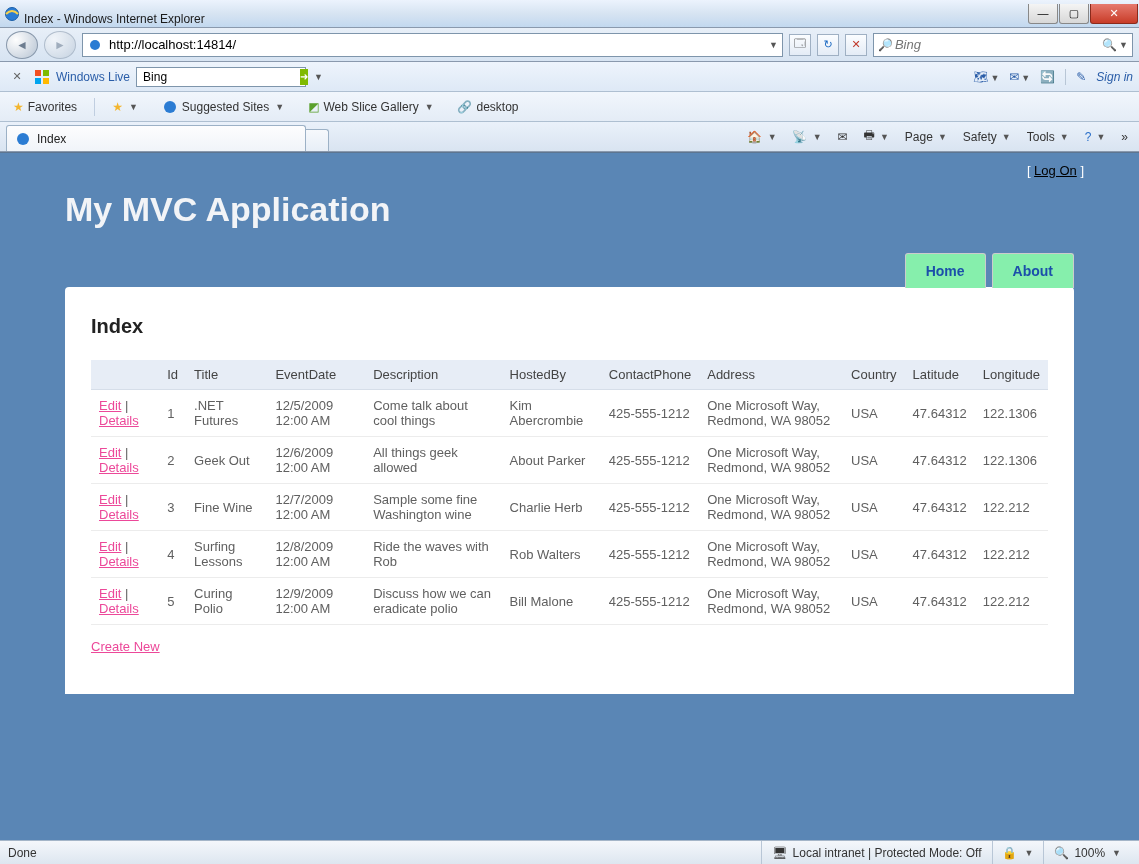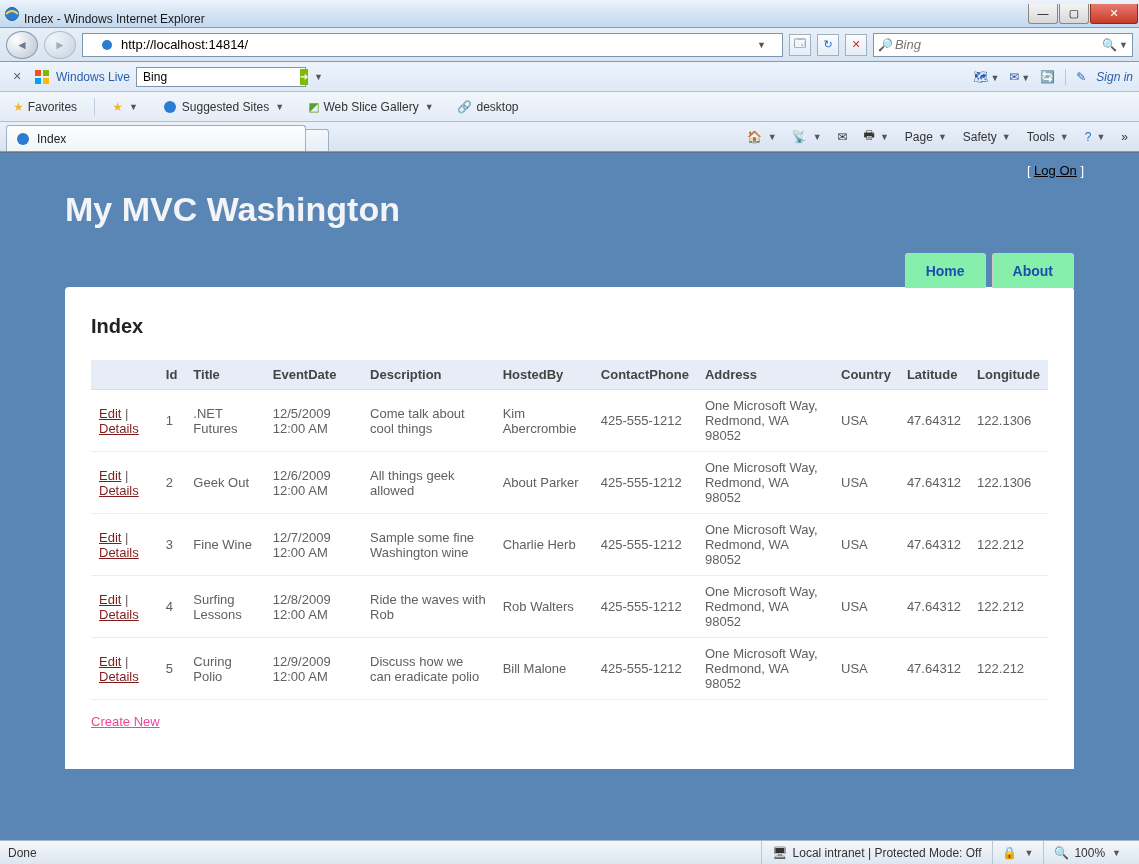--- a/index.html
+++ b/index.html
@@ -57,21 +57,21 @@
     display:flex;align-items:center;justify-content:center;
     color:#6d7d90;
   }
   .addrbar {
     flex: 1;
     height: 24px;
     background: #fff;
     border: 1px solid #7e95ab;
     display: flex;
     align-items: center;
-    padding: 0 16px;
+    padding: 0 4px;
     gap: 4px;
   }
   .addrbar input {
     border: none; outline: none; flex: 1; font-size: 13px;
   }
   .smallbtn {
     min-width: 22px; height: 22px;
     border: 1px solid #9fb0c3;
     background: linear-gradient(#fbfdff,#e4ecf6);
     display:inline-flex;align-items:center;justify-content:center;
@@ -174,27 +174,27 @@
     background:#fff;
     margin:0 65px;
     padding:28px 26px 40px 26px;
     border-radius:4px 4px 0 0;
   }
   .maincard h2 { margin:0 0 22px 0;font-size:20px;color:#222;font-weight:bold; }
   table.data {
     width:100%;border-collapse:collapse;color:#555;font-size:13px;
   }
   table.data th {
-    background:#e7edf6;color:#444;text-align:left;padding:7px 8px;font-weight:bold;font-size:13px;
+    background:#e7edf6;color:#444;text-align:left;padding:7px 8px;font-weight:normal;font-size:13px;
     border-bottom:1px solid #d6dee9;
   }
   table.data td {
     padding:8px 8px;border-bottom:1px solid #ececec;vertical-align:middle;color:#606060;
   }
-  table.data a { color:#7f1d1d;text-decoration:underline; }
+  table.data a { color:#ec4899;text-decoration:underline; }
   .createlink { display:inline-block;margin-top:14px;color:#ec4899;text-decoration:underline;font-size:13px; }
   
   .statusbar {
     height: 24px;
     background: linear-gradient(#f4f7fb,#dde6f0);
     border-top:1px solid #a4b5c8;
     display:flex;align-items:center;padding:0 8px;font-size:12px;color:#333;
   }
   .statusbar .sp { flex:1; }
   .statusbar .seg { border-left:1px solid #b8c6d6;padding:0 10px;display:flex;align-items:center;gap:5px;height:100%; }
@@ -332,21 +332,21 @@
     <span class="tb" style="color:#2a6fc9">?<span class="caret">▼</span></span>
     <span class="tb">»</span>
   </div>
 </div>
 
 <div class="content-area">
   <div class="page">
     <div class="logon">
       [ <a href="#">Log On</a> ]
     </div>
-    <div class="app-title">My MVC Washington</div>
+    <div class="app-title">My MVC Application</div>
     <div class="menutabs">
       <a href="#">Home</a>
       <a href="#">About</a>
     </div>
     <div class="maincard">
       <h2>Index</h2>
       <table class="data">
         <thead>
             <tr>
               <th></th>

